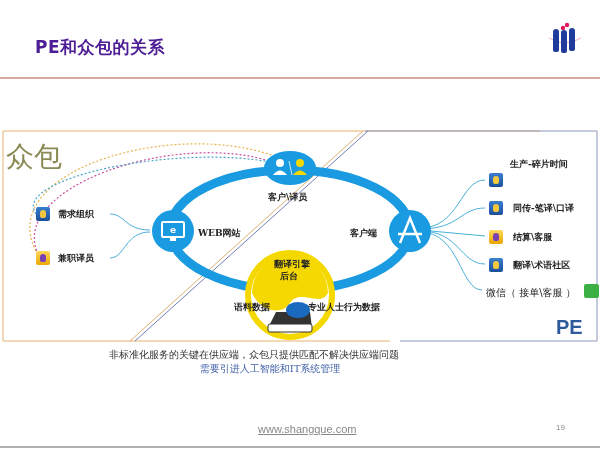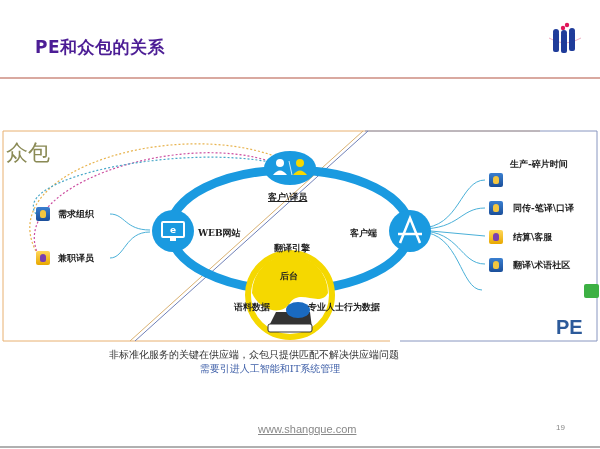--- a/index.html
+++ b/index.html
@@ -14,21 +14,21 @@
     .title-rule {
       position: absolute; left: 0; top: 77px; width: 600px; height: 2px;
       background: #d9a9a0;
     }
     .logo { position: absolute; left: 545px; top: 20px; width: 40px; height: 36px; }
 
     .diagram { position: absolute; left: 0; top: 128px; width: 600px; height: 215px; }
     .diagram svg { position: absolute; left: 0; top: 0; }
 
     .label { position: absolute; font-size: 9px; color: #222; font-weight: bold; white-space: nowrap; font-family: "DejaVu Serif", serif; }
-    .crowd-title { position: absolute; left: 6px; top: 10px; font-size: 22px; color: #8a8a55; font-family: Liberation Mono, monospace; }
+    .crowd-title { position: absolute; left: 6px; top: 10px; font-size: 28px; color: #8a8a55; font-family: Liberation Mono, monospace; }
     .pe-mark { position: absolute; left: 556px; top: 188px; font-size: 20px; font-weight: bold; color: #2c5a9a; font-family: "Liberation Sans", sans-serif; }
 
     .badge { position: absolute; width: 14px; height: 14px; border-radius: 2px; }
     .badge.blue { background: linear-gradient(#3a7fd0, #1b4f9a); }
     .badge.yellow { background: linear-gradient(#ffd75a, #e8a800); }
     .badge::after { content: ""; position: absolute; left: 4px; top: 3px; width: 6px; height: 8px; background: #f3c640; border-radius: 3px 3px 2px 2px; }
     .badge.yellow::after { background: #7a3fb0; }
 
     .caption1 { position: absolute; left: 0; width: 508px; top: 348px; text-align: center; font-size: 10px; color: #333; font-family: "DejaVu Serif", serif; }
     .caption2 { position: absolute; left: 0; width: 540px; top: 362px; text-align: center; font-size: 10px; color: #3e5fa8; font-family: "DejaVu Serif", serif; }
@@ -99,42 +99,43 @@
     <circle cx="290" cy="167" r="42" fill="#ffffff" stroke="#f5d800" stroke-width="6"></circle>
     <path d="M252 165 A38 38 0 0 1 328 165 C 320 180, 300 160, 290 175 C 280 190, 258 180, 252 165 Z" fill="#f5d800"></path>
     <path d="M268 200 L276 184 L310 184 L312 200 Z" fill="#333"></path>
     <rect x="268" y="196" width="44" height="8" rx="2" fill="#ffffff" stroke="#333" stroke-width="1"></rect>
     <ellipse cx="298" cy="182" rx="12" ry="8" fill="#1a6ac0"></ellipse>
   </svg>
 
   <div class="crowd-title">众包</div>
   <div class="pe-mark">PE</div>
 
-  <div class="label" style="left:268px;top:63px;text-decoration:underline;">客户\译员</div>
+  <div class="label" style="left:268px;top:63px;">客户\译员</div>
   <div class="label" style="left:198px;top:99px;">WEB网站</div>
   <div class="label" style="left:350px;top:99px;">客户端</div>
 
-  <div class="label" style="left:274px;top:114px;">翻译引擎</div>
+  <div class="label" style="left:274px;top:130px;">翻译引擎</div>
   <div class="label" style="left:280px;top:142px;">后台</div>
   <div class="label" style="left:234px;top:173px;">语料数据</div>
   <div class="label" style="left:308px;top:173px;">专业人士行为数据</div>
 
   <div class="badge blue" style="left:36px;top:79px;"></div>
   <div class="label" style="left:58px;top:80px;">需求组织</div>
   <div class="badge yellow" style="left:36px;top:123px;"></div>
   <div class="label" style="left:58px;top:124px;">兼职译员</div>
 
   <div class="badge blue" style="left:489px;top:45px;"></div>
   <div class="label" style="left:510px;top:30px;">生产-碎片时间</div>
   <div class="badge blue" style="left:489px;top:73px;"></div>
   <div class="label" style="left:513px;top:74px;">同传-笔译\口译</div>
   <div class="badge yellow" style="left:489px;top:102px;"></div>
   <div class="label" style="left:513px;top:103px;">结算\客服</div>
   <div class="badge blue" style="left:489px;top:130px;"></div>
   <div class="label" style="left:513px;top:131px;">翻译\术语社区</div>
+  <div class="label" style="left:486px;top:158px;font-size:10px;font-weight:normal;font-family:'DejaVu Sans',sans-serif;">微信（ 接单\客服 ）</div>
   <div style="position:absolute;left:584px;top:156px;width:15px;height:14px;background:#3cb043;border-radius:2px;"></div>
 </div>
 
 <div class="caption1">非标准化服务的关键在供应端，众包只提供匹配不解决供应端问题</div>
 <div class="caption2">需要引进人工智能和IT系统管理</div>
 
 <div class="footer-url">www.shangque.com</div>
 <div class="footer-page">19</div>
 <div class="footer-rule"></div>
 

